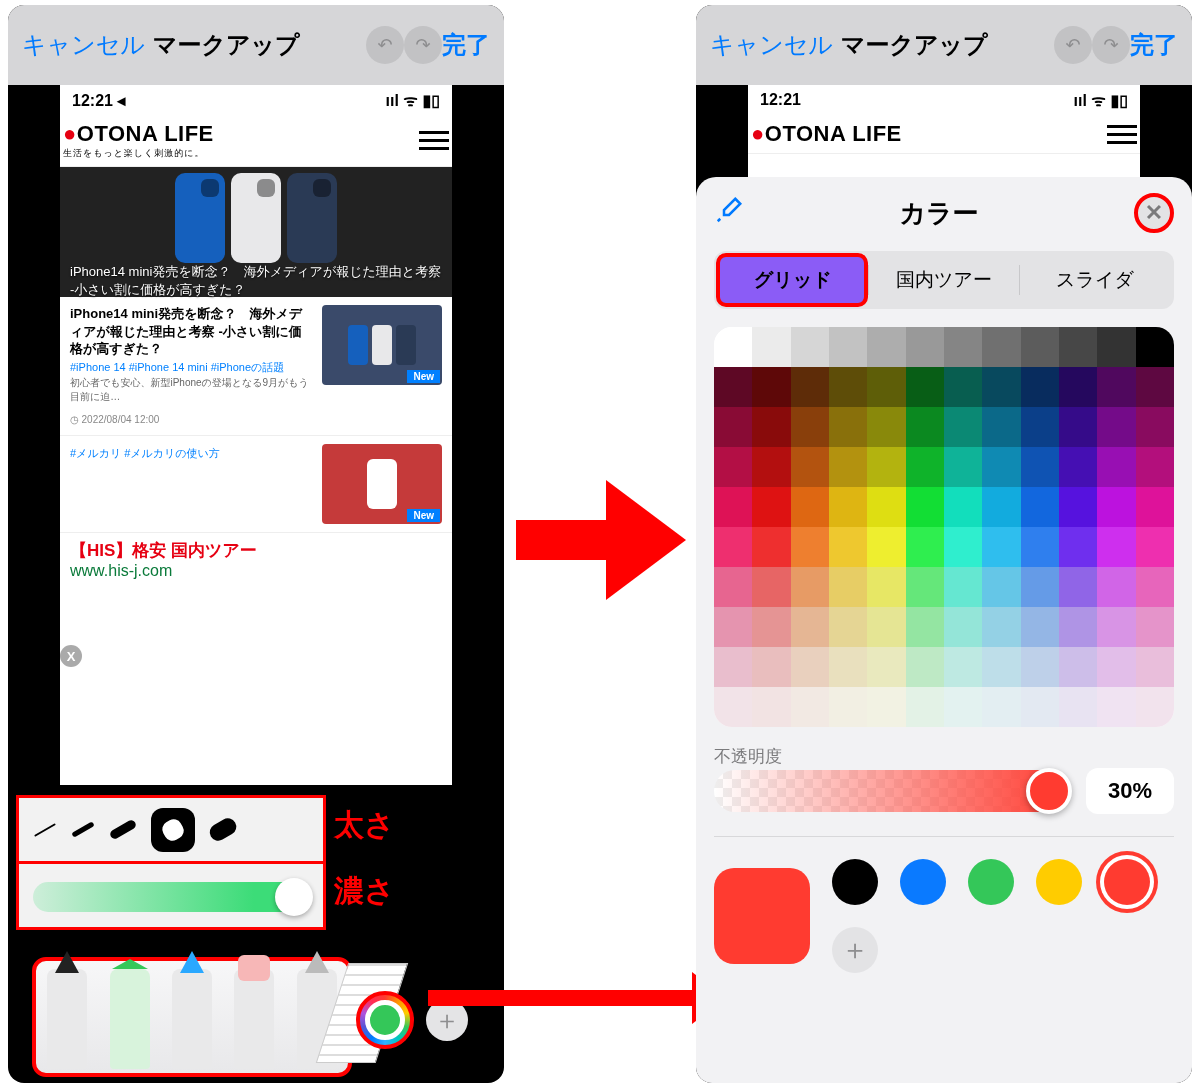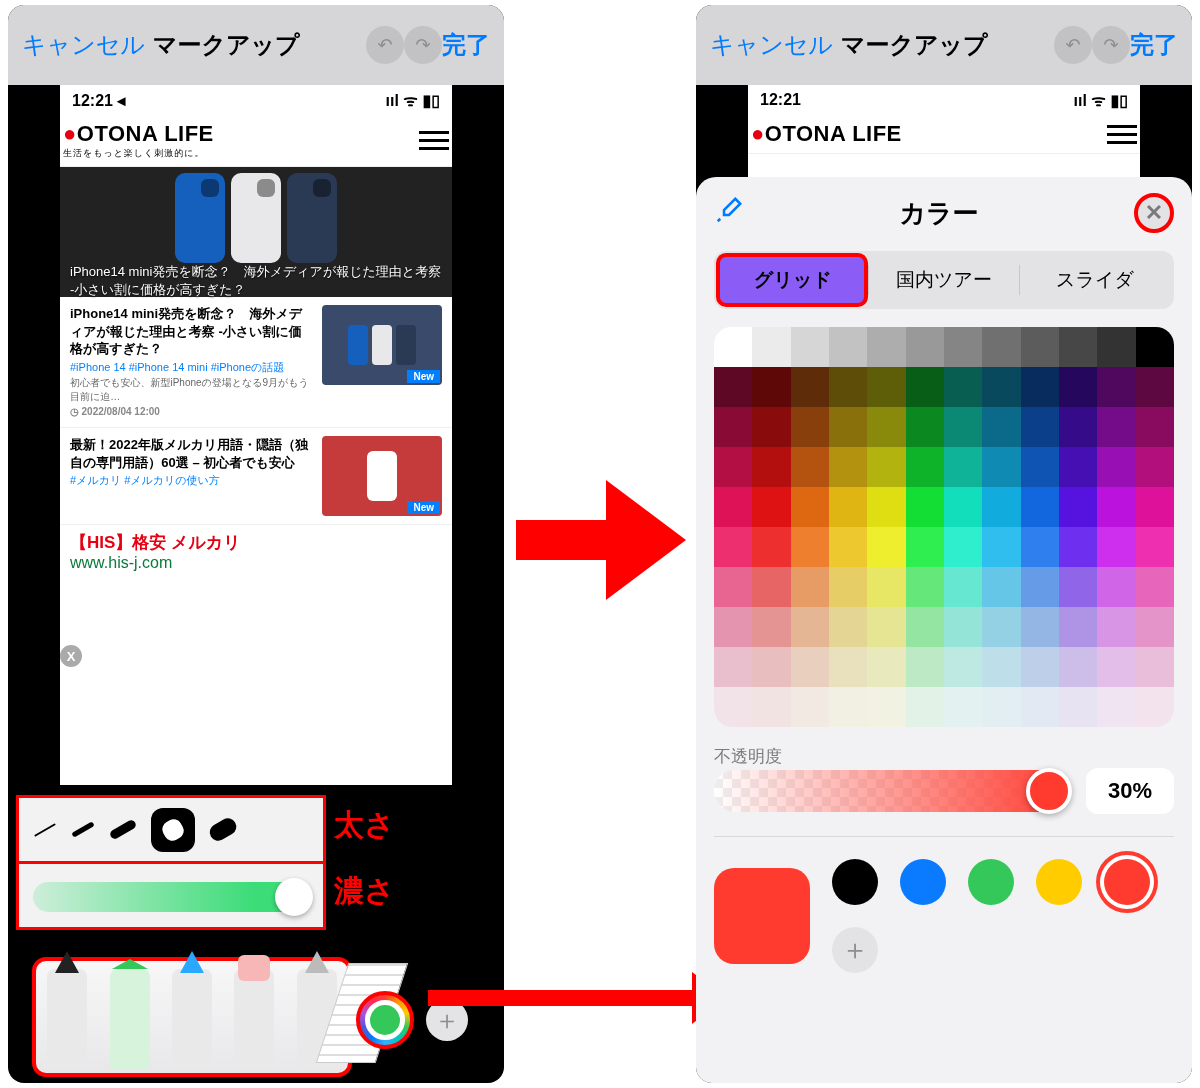--- a/index.html
+++ b/index.html
@@ -64,21 +64,21 @@
 .iphones .dev{width:50px;height:90px;border-radius:10px;position:relative}
 .dev::after{content:"";position:absolute;top:6px;right:6px;width:18px;height:18px;border-radius:6px;background:rgba(0,0,0,.4)}
 .topics .headline{font-size:13px;text-shadow:0 1px 2px #000;line-height:1.4}
 .article{display:flex;padding:8px 10px;gap:8px;border-bottom:1px solid #eee}
 .article .txt{flex:1;font-size:13px;font-weight:700;line-height:1.35}
 .article .thumb{width:120px;height:80px;background:#3a4a6a;border-radius:4px;position:relative;display:flex;align-items:center;justify-content:center;gap:4px}
 .thumb .mini{width:20px;height:40px;border-radius:4px}
 .newbadge{position:absolute;bottom:2px;right:2px;background:#0080ff;color:#fff;font-size:10px;padding:1px 6px;font-weight:700}
 .tags{font-size:11px;color:#0080ff;font-weight:400;margin-top:2px}
 .sub{font-size:10px;color:#666;font-weight:400;margin-top:2px}
-.date{font-size:10px;color:#888;font-weight:700;margin-top:2px}
+.date{font-size:10px;color:#888;font-weight:400;margin-top:10px}
 .xbadge{position:absolute;left:52px;top:640px;width:22px;height:22px;border-radius:50%;background:#aaa;color:#fff;display:flex;align-items:center;justify-content:center;font-size:13px;font-weight:700}
 .ad{padding:6px 10px;font-size:14px}
 .ad .t{color:#e60012;font-weight:700;font-size:17px}
 .ad .u{color:#0a7a3a;font-size:16px}
 .ad .d{color:#666;font-size:11px;line-height:1.4}
 
 
 .thickness-panel{
   position:absolute; left:8px; top:790px; width:310px; height:135px;
   background:rgba(255,255,255,.95); border:3px solid #ff0000;
@@ -219,31 +219,30 @@
       <div class="thumb">
         <div class="mini" style="background:#1560bd"></div>
         <div class="mini" style="background:#e8e8ea"></div>
         <div class="mini" style="background:#2a3a55"></div>
         <span class="newbadge">New</span>
       </div>
     </div>
 
     <div class="article">
       <div class="txt">
-        <div>最新！2022年版メルカリ用語・隠語（独自の専門用語）60選 – 初心者でも安心</div>
         <div class="tags">#メルカリ  #メルカリの使い方</div>
       </div>
       <div class="thumb" style="background:#c53a3a">
         <div style="width:30px;height:50px;background:#fff;border-radius:6px"></div>
         <span class="newbadge">New</span>
       </div>
     </div>
 
     <div class="ad">
-      <div class="t">【HIS】格安 メルカリ</div>
+      <div class="t">【HIS】格安 国内ツアー</div>
       <div class="u">www.his-j.com</div>
     </div>
   </div>
   <div class="xbadge">X</div>
 
   <div class="thickness-panel">
     <div class="thickness-row">
       <div class="tk tk1"></div>
       <div class="tk tk2"></div>
       <div class="tk tk3"></div>

